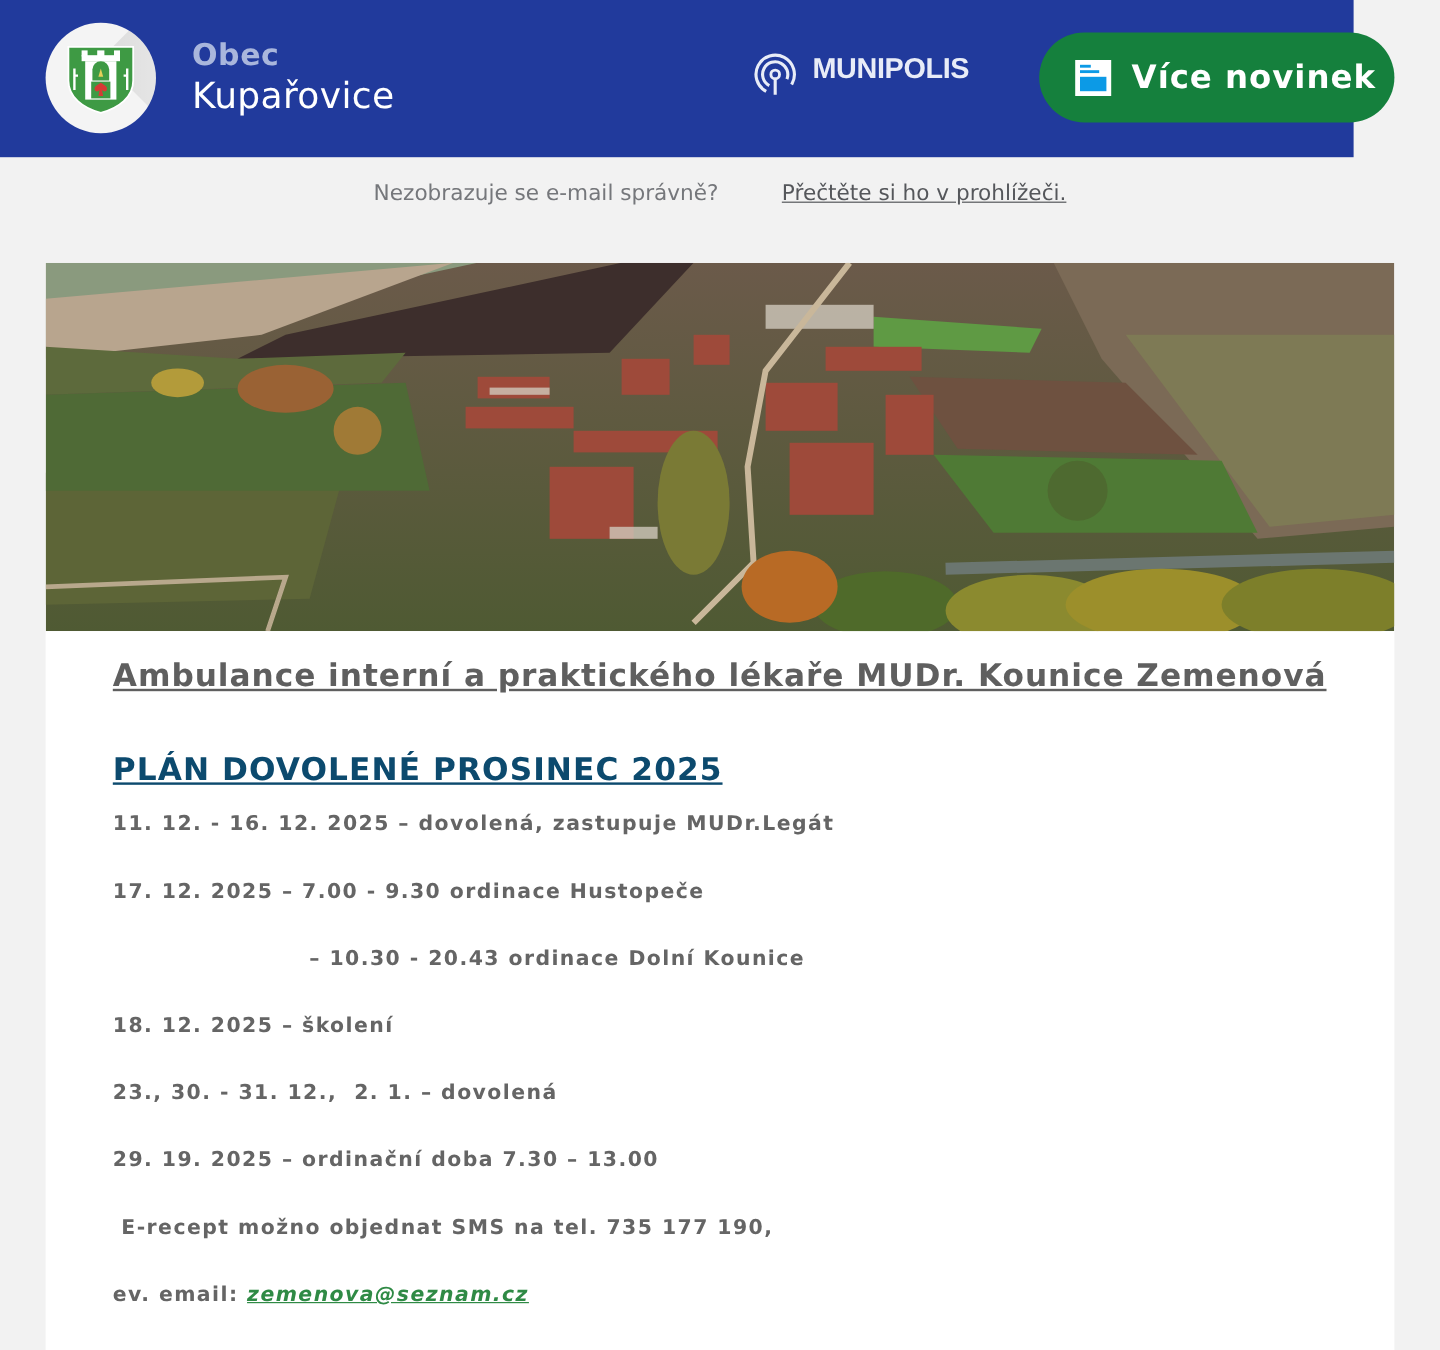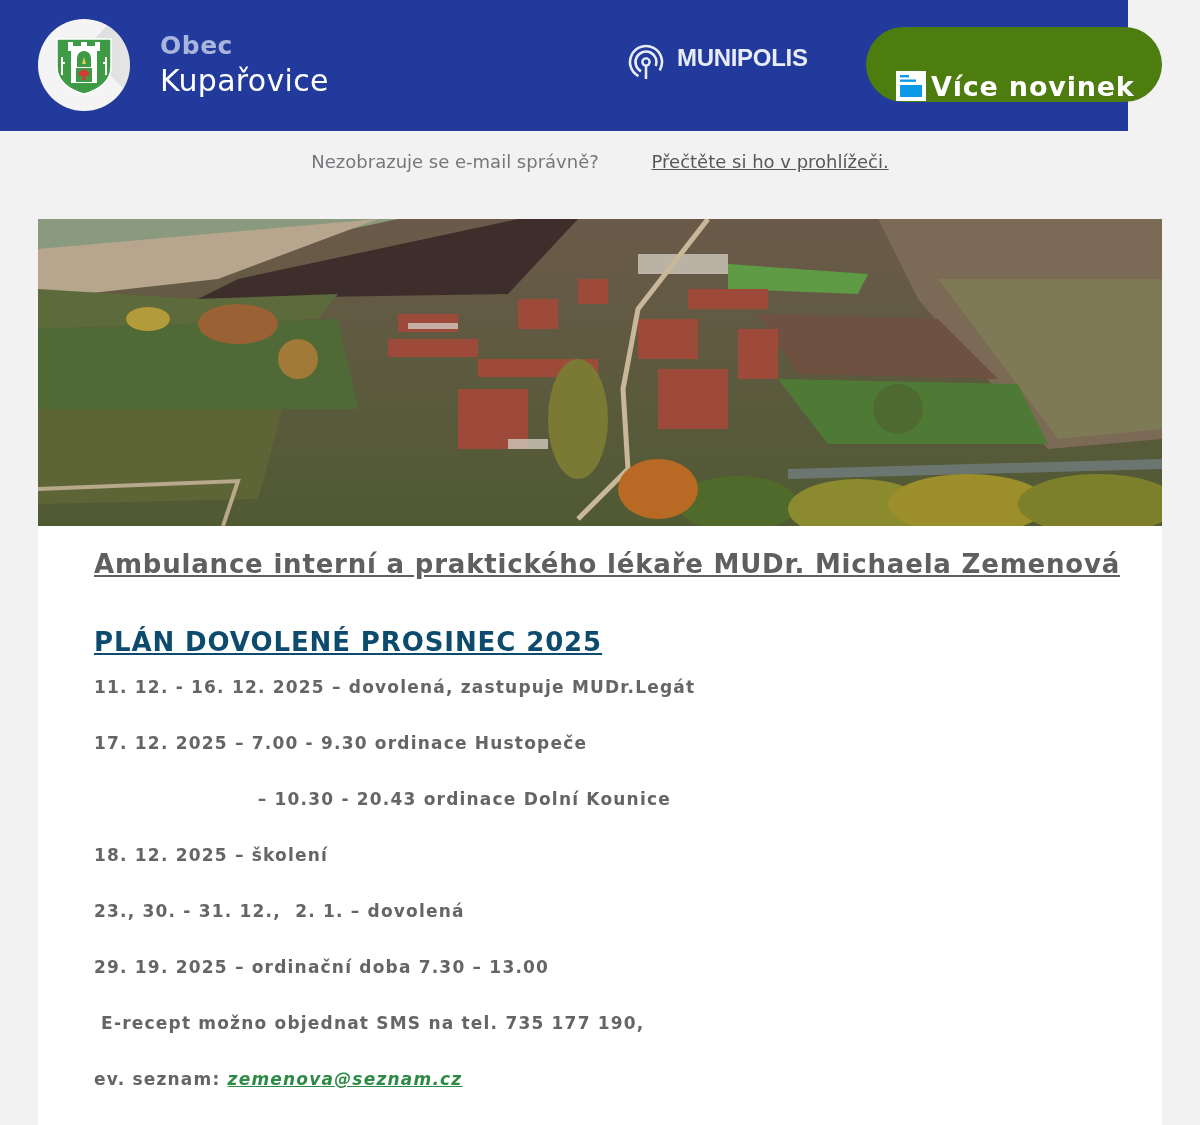--- a/index.html
+++ b/index.html
@@ -9,21 +9,21 @@
   .header { position: absolute; left: 0; top: 0; width: 1128px; height: 131px; background: #213a9c; }
   .logo-circle { position: absolute; left: 38px; top: 19px; width: 92px; height: 92px; border-radius: 50%; background: #f4f4f4; overflow: hidden; }
   .logo-shadow { position: absolute; left: 46px; top: 30px; width: 80px; height: 80px; background: linear-gradient(135deg, rgba(0,0,0,0.10), rgba(0,0,0,0)); transform: rotate(-45deg); transform-origin: 0 0; }
   .logo-circle svg { position: absolute; left: 17px; top: 18px; }
   .brand-obec { position: absolute; left: 160px; top: 31px; font-size: 25px; font-weight: bold; color: #a9b6dc; letter-spacing: 0.5px; }
   .brand-name { position: absolute; left: 160px; top: 63px; font-size: 30px; color: #ffffff; letter-spacing: 0.3px; }
 
   .munipolis { position: absolute; left: 627px; top: 44px; height: 38px; display: flex; gap: 12px; }
   .munipolis-text { font-family: "Liberation Sans", sans-serif; font-weight: bold; font-size: 24px; color: #e8ecf7; letter-spacing: -0.3px; }
 
-  .more-btn { position: absolute; left: 866px; top: 27px; width: 296px; height: 75px; border-radius: 38px; background: #4d7c0f; display: flex; align-items: flex-end; padding-left: 29px; gap: 4px; cursor: pointer; }
+  .more-btn { position: absolute; left: 866px; top: 27px; width: 296px; height: 75px; border-radius: 38px; background: #15803d; display: flex; align-items: center; padding-left: 29px; gap: 16px; cursor: pointer; }
   .more-btn-label { color: #ffffff; font-weight: bold; font-size: 27px; letter-spacing: 0.8px; }
 
   .preheader { position: absolute; left: 0; top: 151px; width: 1200px; text-align: center; font-size: 18px; color: #75777b; }
   .preheader a { color: #55575b; text-decoration: underline; margin-left: 47px; }
 
   .card { position: absolute; left: 38px; top: 219px; width: 1124px; height: 920px; background: #ffffff; }
   .hero { position: absolute; left: 0; top: 0; width: 1124px; height: 307px; overflow: hidden; }
 
   .content { position: absolute; left: 56px; top: 330px; width: 1020px; color: #656565; font-weight: bold; }
   .title { font-size: 26px; text-decoration: underline; letter-spacing: 0.8px; color: #5f5f5f; display: inline-block; white-space: nowrap; }
@@ -139,25 +139,25 @@
         <ellipse cx="540" cy="200" rx="30" ry="60" fill="#7a7a35"></ellipse>
         <ellipse cx="860" cy="190" rx="25" ry="25" fill="#4e6a30"></ellipse>
         <ellipse cx="200" cy="105" rx="40" ry="20" fill="#9a6234"></ellipse>
         <ellipse cx="110" cy="100" rx="22" ry="12" fill="#b39b3a"></ellipse>
         <ellipse cx="260" cy="140" rx="20" ry="20" fill="#a07a36"></ellipse>
       </g>
     </svg>
   </div>
 
   <div class="content">
-    <a class="title">Ambulance interní a praktického lékaře MUDr. Michaela Zemenová</a>
+    <a class="title">Ambulance interní a praktického lékaře MUDr. Kounice Zemenová</a>
     <br>
     <div class="plan-heading">PLÁN DOVOLENÉ PROSINEC 2025</div>
     <div class="line line-first">11. 12. - 16. 12. 2025 – dovolená, zastupuje MUDr.Legát</div>
     <div class="line">17. 12. 2025 – 7.00 - 9.30 ordinace Hustopeče</div>
     <div class="line">                       – 10.30 - 20.43 ordinace Dolní Kounice</div>
     <div class="line">18. 12. 2025 – školení</div>
     <div class="line">23., 30. - 31. 12.,  2. 1. – dovolená</div>
     <div class="line">29. 19. 2025 – ordinační doba 7.30 – 13.00</div>
     <div class="line"> E-recept možno objednat SMS na tel. 735 177 190,</div>
-    <div class="line"><span>ev. seznam: </span><a class="email-link">zemenova@seznam.cz</a></div>
+    <div class="line"><span>ev. email: </span><a class="email-link">zemenova@seznam.cz</a></div>
   </div>
 </div>
 
 </body></html>

